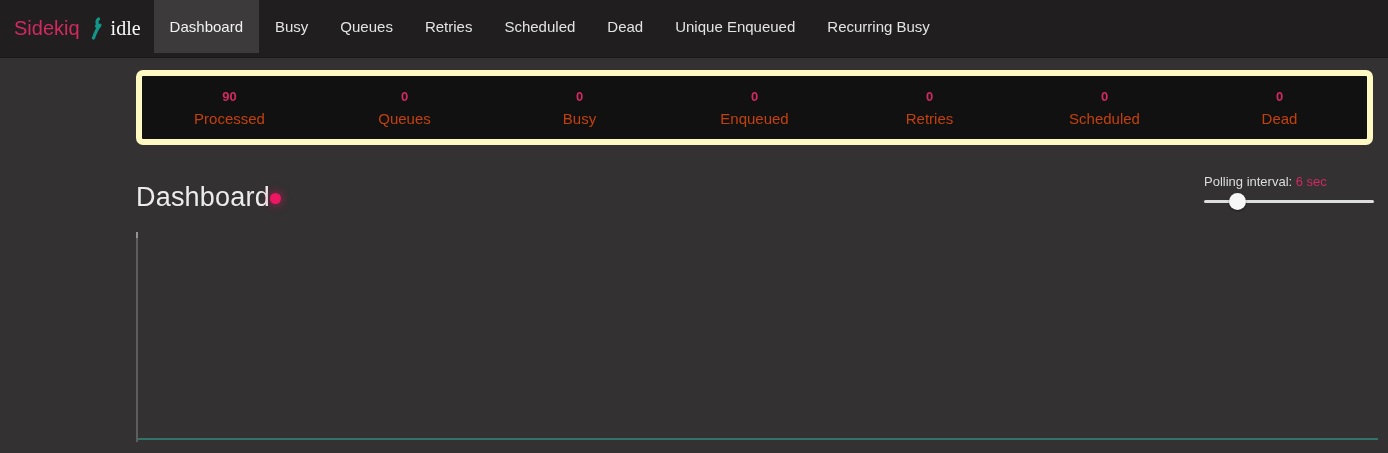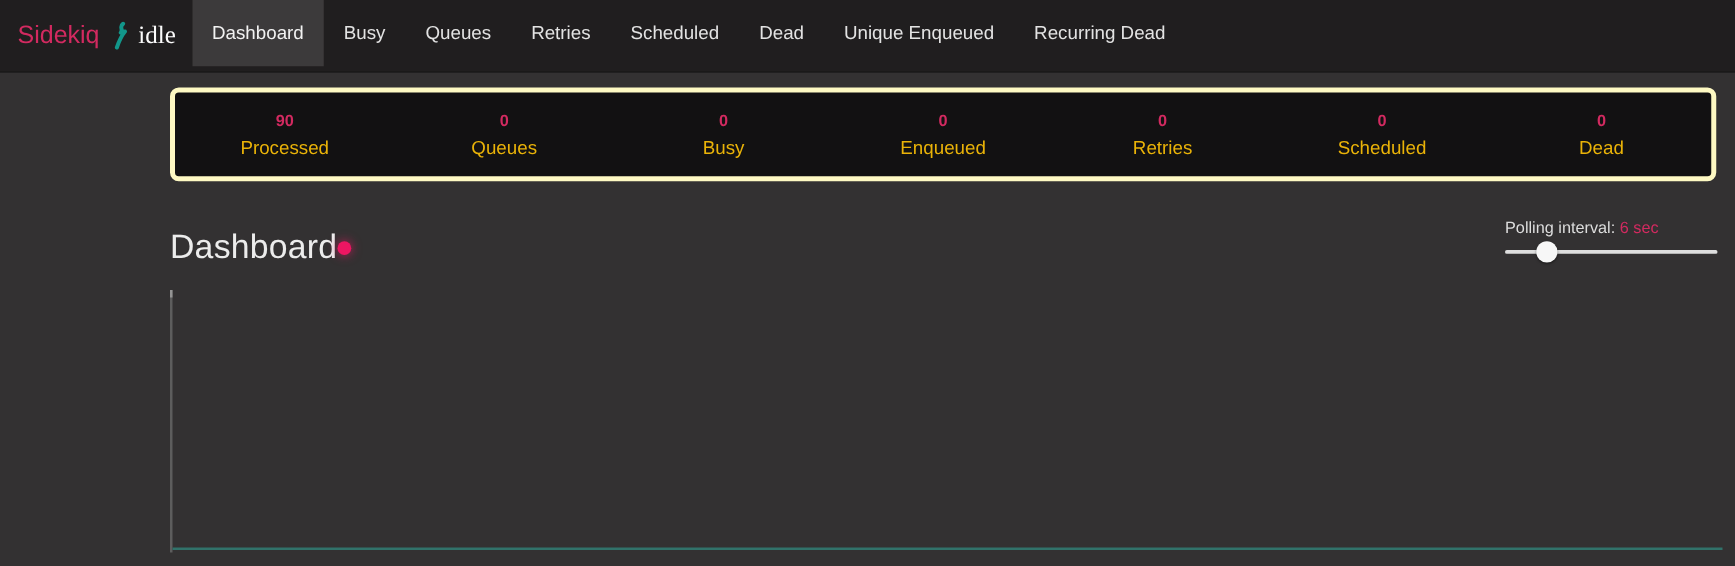--- a/index.html
+++ b/index.html
@@ -34,30 +34,30 @@
     display:flex; align-items:center;
     padding:0 16px; font-size:15px; color:#e3e3e3; cursor:pointer;
     white-space:nowrap;
   }
   .nav-item.active { background: var(--active-tab-bg, #3c3a3b); color:#f2f2f2; }
 
   
   .stats-panel {
     position:absolute; left:136px; top:70px; width:1237px; height:75px;
     background: var(--panel-bg, #121112);
-    border:4px solid #fef9c3; border-radius:7px;
+    border:6px solid #fef9c3; border-radius:7px;
     display:grid; grid-template-columns:repeat(7,1fr);
     align-content:center; padding-top:2px;
   }
   .stat { text-align:center; cursor:pointer; }
   .stat-value {
     color: var(--accent, #d22a60);
     font-size:13px; font-weight:bold; line-height:20px;
   }
-  .stat-label { color:#eab308; font-size:15px; line-height:24px; }
+  .stat-label { color:#c2410c; font-size:15px; line-height:24px; }
 
   
   .page-title {
     position:absolute; left:136px; top:182px;
     color:#ececec; font-size:27px; font-weight:500; letter-spacing:0.2px;
   }
   .beacon {
     position:absolute; left:270px; top:193px;
     width:11px; height:11px; border-radius:50%;
     background: var(--beacon, #ed1662);
@@ -108,21 +108,21 @@
     <span class="brand-status">idle</span>
   </div>
   <div class="nav-items">
     <div class="nav-item active">Dashboard</div>
     <div class="nav-item">Busy</div>
     <div class="nav-item">Queues</div>
     <div class="nav-item">Retries</div>
     <div class="nav-item">Scheduled</div>
     <div class="nav-item">Dead</div>
     <div class="nav-item">Unique Enqueued</div>
-    <div class="nav-item">Recurring Dead</div>
+    <div class="nav-item">Recurring Busy</div>
   </div>
 </div>
 
 <div class="stats-panel">
   <div class="stat">
     <div class="stat-value">90</div>
     <div class="stat-label">Processed</div>
   </div>
   <div class="stat">
     <div class="stat-value">0</div>

